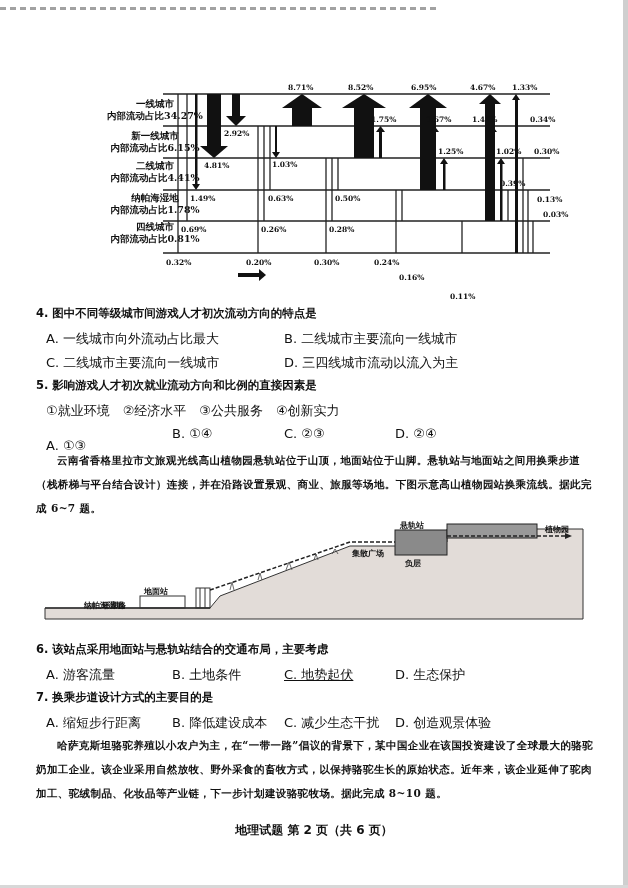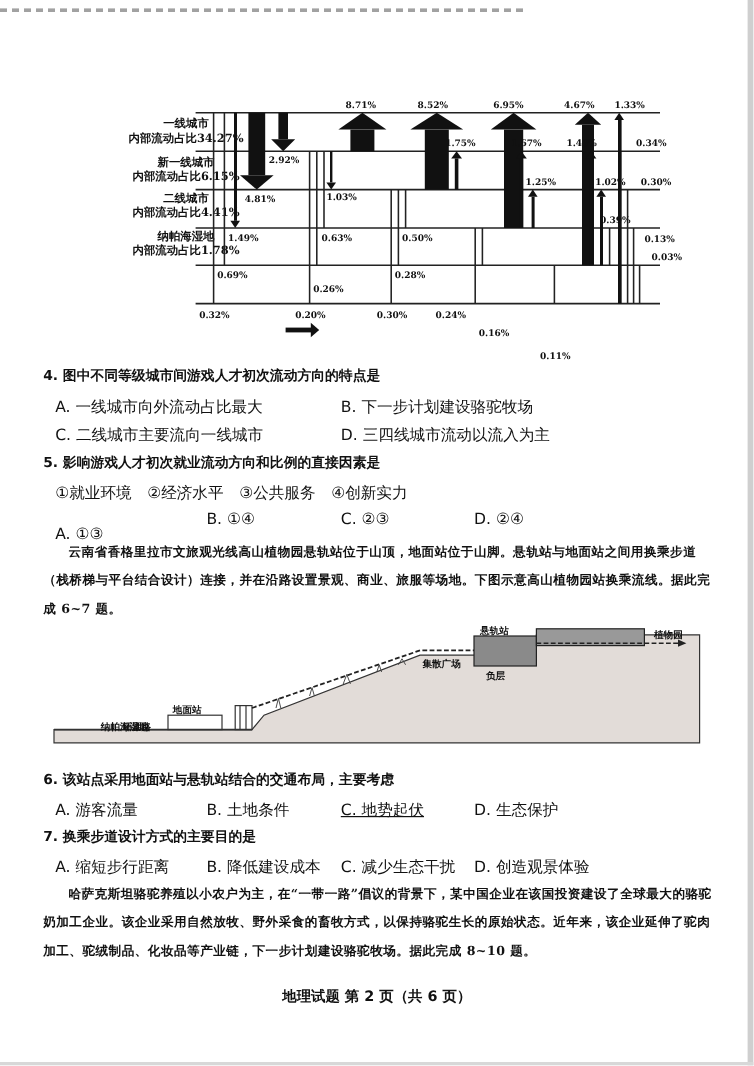--- a/index.html
+++ b/index.html
@@ -48,20 +48,24 @@
     <div>内部流动占比6.15%</div>
   </div>
   <div class="row-label" style="left:80px;top:78px;">
     <div>二线城市</div>
     <div>内部流动占比4.41%</div>
   </div>
   <div class="row-label" style="left:80px;top:110px;">
     <div>纳帕海湿地</div>
     <div>内部流动占比1.78%</div>
   </div>
+  <div class="row-label" style="left:80px;top:139px;">
+    <div>四线城市</div>
+    <div>内部流动占比0.81%</div>
+  </div>
 
   <svg width="628" height="220" style="position:absolute;left:0;top:0;">
     <g stroke="#222" stroke-width="1.3" fill="none">
 
       <line x1="163" y1="24" x2="550" y2="24"></line>
       <line x1="163" y1="56" x2="550" y2="56"></line>
       <line x1="163" y1="88" x2="550" y2="88"></line>
       <line x1="163" y1="120" x2="550" y2="120"></line>
       <line x1="163" y1="151" x2="550" y2="151"></line>
       <line x1="163" y1="183" x2="550" y2="183"></line>
@@ -137,39 +141,39 @@
   <div class="pct" style="left:496px;top:77px;">1.02%</div>
   <div class="pct" style="left:534px;top:77px;">0.30%</div>
 
   <div class="pct" style="left:190px;top:124px;">1.49%</div>
   <div class="pct" style="left:268px;top:124px;">0.63%</div>
   <div class="pct" style="left:335px;top:124px;">0.50%</div>
   <div class="pct" style="left:500px;top:109px;">0.39%</div>
   <div class="pct" style="left:537px;top:109px;margin-top:16px;">0.13%</div>
 
   <div class="pct" style="left:181px;top:155px;">0.69%</div>
-  <div class="pct" style="left:261px;top:166px;text-align:center;">0.26%</div>
+  <div class="pct" style="left:261px;top:155px;text-align:center;">0.26%</div>
   <div class="pct" style="left:329px;top:155px;">0.28%</div>
   <div class="pct" style="left:399px;top:155px;margin-top:48px;">0.16%</div>
   <div class="pct" style="left:543px;top:140px;">0.03%</div>
 
   <div class="pct" style="left:166px;top:188px;">0.32%</div>
   <div class="pct" style="left:246px;top:188px;">0.20%</div>
   <div class="pct" style="left:314px;top:188px;">0.30%</div>
-  <div class="pct" style="left:363px;top:188px;">0.24%</div>
+  <div class="pct" style="left:374px;top:188px;">0.24%</div>
   <div class="pct" style="left:450px;top:188px;margin-top:34px;">0.11%</div>
 </div>
 
 <div class="legend">
   <span class="legend-arrow"></span>
 </div>
 
 <div class="q" style="top:306px;">4. 图中不同等级城市间游戏人才初次流动方向的特点是</div>
 <div class="opt" style="left:46px;top:330px;">A. 一线城市向外流动占比最大</div>
-<div class="opt" style="left:284px;top:330px;">B. 下一步计划建设骆驼牧场</div>
+<div class="opt" style="left:284px;top:330px;">B. 二线城市主要流向一线城市</div>
 <div class="opt" style="left:46px;top:354px;">C. 二线城市主要流向一线城市</div>
 <div class="opt" style="left:284px;top:354px;">D. 三四线城市流动以流入为主</div>
 
 <div class="q" style="top:378px;">5. 影响游戏人才初次就业流动方向和比例的直接因素是</div>
 <div class="opt" style="left:46px;top:402px;">①就业环境　②经济水平　③公共服务　④创新实力</div>
 <div class="opt" style="left:46px;top:426px;margin-top:12px;">A. ①③</div>
 <div class="opt" style="left:172px;top:426px;">B. ①④</div>
 <div class="opt" style="left:284px;top:426px;">C. ②③</div>
 <div class="opt" style="left:395px;top:426px;">D. ②④</div>
 

